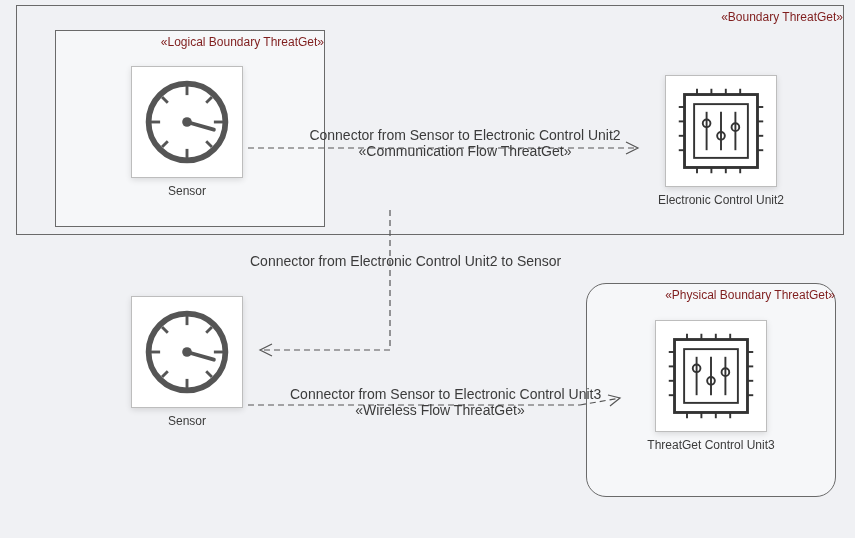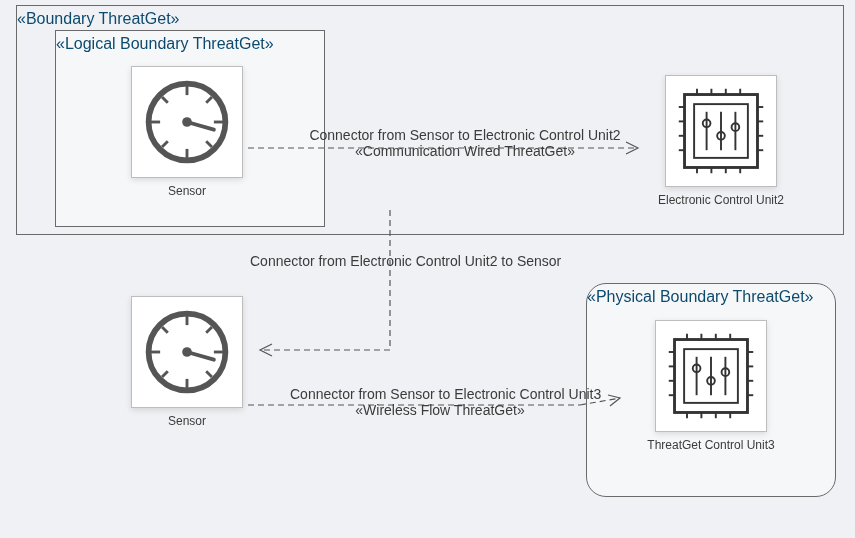--- a/index.html
+++ b/index.html
@@ -15,23 +15,23 @@
   .boundary{
     position:absolute;
     border:1px solid #6a6a6a;
     background:#f6f7f9;
   }
   .boundary.outer{background:transparent;}
   .boundary-title{
     position:absolute;
     top:4px;
     width:100%;
-    text-align:left;
-    font-size:16px;
-    color:#0c4a6e;
+    text-align:right;
+    font-size:12px;
+    color:#7f1d1d;
   }
   .node{
     position:absolute;
     width:150px;
     text-align:center;
   }
   .node .icon-box{
     width:110px;height:110px;
     margin:0 auto 6px auto;
     background:#fff;
@@ -197,21 +197,21 @@
 
   <g>
     <line x1="248" y1="405" x2="580" y2="405" stroke="#555" stroke-width="1.2" stroke-dasharray="6 4"></line>
     <line x1="580" y1="405" x2="620" y2="398" stroke="#555" stroke-width="1.2" stroke-dasharray="6 4"></line>
     <polyline points="608,395 620,398 610,406" fill="none" stroke="#555" stroke-width="1.2"></polyline>
   </g>
 </svg>
 
 <div class="conn-label" style="left:300px; top:127px; width:330px;">
   <div>Connector from Sensor to Electronic Control Unit2</div>
-  <div>«Communication Wired ThreatGet»</div>
+  <div>«Communication Flow ThreatGet»</div>
 </div>
 
 <div class="conn-label" style="left:250px; top:253px; width:300px;">
   <div>Connector from Electronic Control Unit2 to Sensor</div>
 </div>
 
 <div class="conn-label" style="left:290px; top:386px; width:300px;">
   <div>Connector from Sensor to Electronic Control Unit3</div>
   <div>«Wireless Flow ThreatGet»</div>
 </div>

